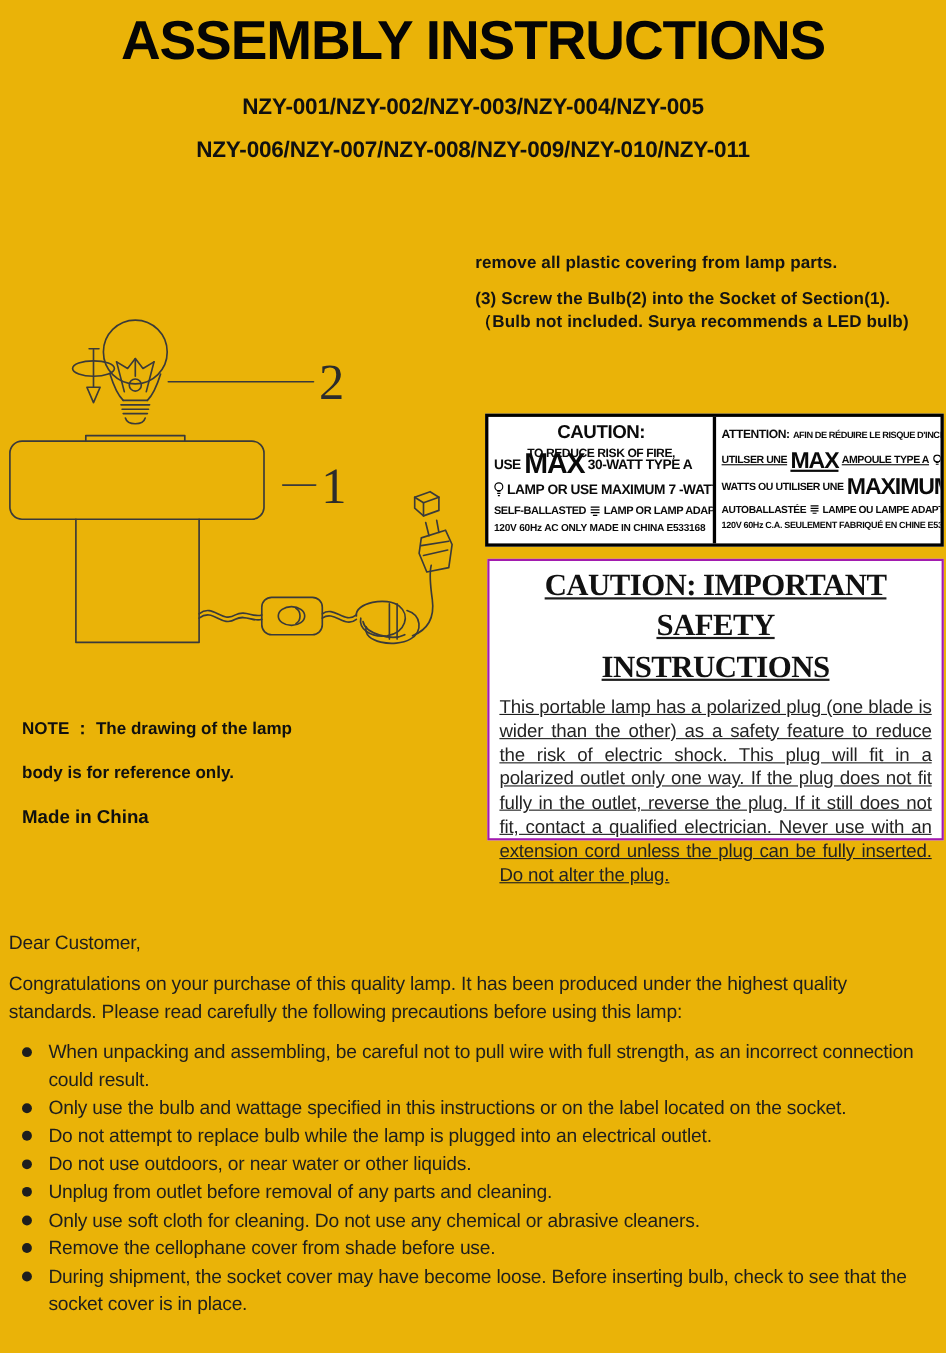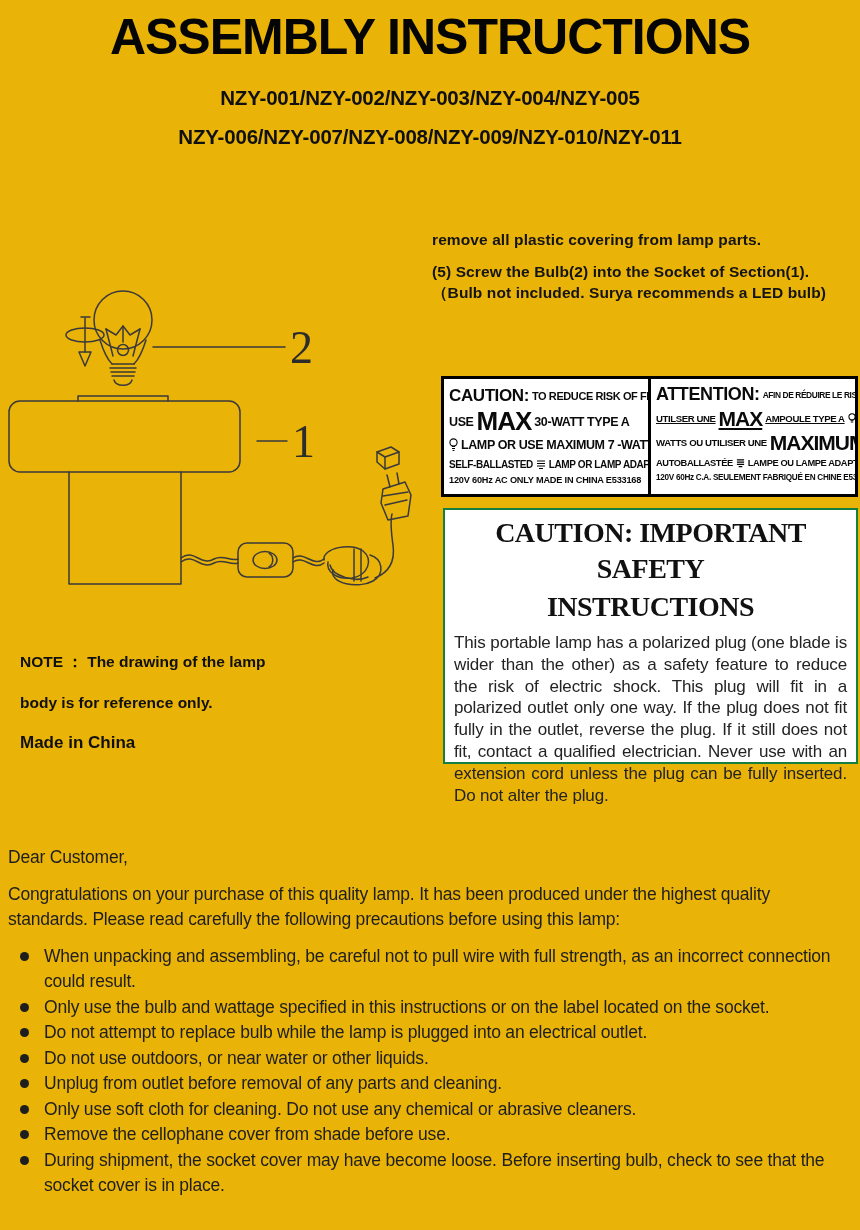--- a/index.html
+++ b/index.html
@@ -28,36 +28,36 @@
   .step-l4 { margin-top:4px; }
 
   
   .caution-label {
     position:absolute; left:441px; top:376px; width:417px; height:121px;
     border:3px solid #000; display:flex; background:#fff; font-weight:bold; color:#0a0a0a;
   }
   .cl-half { flex:1; padding:4px 4px 2px 5px; overflow:hidden; white-space:nowrap; }
   .cl-divider { width:3px; background:#000; flex:none; }
   .cl-row { display:flex; align-items:center; gap:3px; letter-spacing:-0.4px; }
-  .cl-en .r1 { height:25px; } .cl-en .r1 .big { font-size:17px; }  .cl-en .r1 .sm { font-size:11px; }
+  .cl-en .r1 { height:25px;flex-direction:column; } .cl-en .r1 .big { font-size:17px; }  .cl-en .r1 .sm { font-size:11px; }
   .cl-en .r2 { height:27px; } .cl-en .r2 .mid { font-size:12.5px; } .cl-en .r2 .max { font-size:26px; letter-spacing:-1px; }
   .cl-en .r3 { height:20px; font-size:12.5px; }
   .cl-en .r4 { height:18px; font-size:10px; }
   .cl-en .r5 { height:14px; font-size:9.2px; letter-spacing:-0.2px; }
-  .cl-fr .r1 { height:23px; } .cl-fr .r1 .big { font-size:18px; } .cl-fr .r1 .sm { font-size:8.4px; }
+  .cl-fr .r1 { height:23px; } .cl-fr .r1 .big { font-size:11px; } .cl-fr .r1 .sm { font-size:8.4px; }
   .cl-fr .r2 { height:25px;text-decoration:underline; } .cl-fr .r2 .mid { font-size:9.6px; } .cl-fr .r2 .max { font-size:21px; letter-spacing:-1px; }
   .cl-fr .r3 { height:23px; } .cl-fr .r3 .mid { font-size:9.6px; } .cl-fr .r3 .max { font-size:21px; letter-spacing:-1px; }
   .cl-fr .r4 { height:17px; font-size:9.3px; }
   .cl-fr .r5 { height:13px; font-size:8.2px; letter-spacing:-0.3px; }
   .bulb-svg { flex:none; }
 
   
   .safety-box {
     position:absolute; left:443px; top:508px; width:415px; height:256px;
-    border:2px solid #15803d; padding:5px 9px 0 9px; background:#fff;
+    border:2px solid #a21caf; padding:5px 9px 0 9px; background:#fff;text-decoration:underline;
   }
   .sb-title { font-family:"Liberation Serif", serif; font-weight:bold; text-align:center;
     font-size:28px; line-height:36px; color:#111; letter-spacing:-0.5px; }
   .sb-title-2 { margin-top:2px; }
   .sb-body { margin-top:7px; font-size:17px; line-height:21.8px; text-align:justify;
     color:#232323; letter-spacing:-0.15px; }
 
   
   .note { position:absolute; left:20px; top:652px; font-weight:bold; color:#101010; }
   .note-l1, .note-l2 { font-size:15.5px; margin-bottom:21px; }
@@ -80,21 +80,21 @@
 <body>
 
 <div class="page">
 
   <div class="title">ASSEMBLY INSTRUCTIONS</div>
   <div class="models models-1">NZY-001/NZY-002/NZY-003/NZY-004/NZY-005</div>
   <div class="models models-2">NZY-006/NZY-007/NZY-008/NZY-009/NZY-010/NZY-011</div>
 
   <div class="steps">
     <div class="step-l2">remove all plastic covering from lamp parts.</div>
-    <div class="step-l3">(5) Screw the Bulb(2) into the Socket of Section(1).</div>
+    <div class="step-l3">(3) Screw the Bulb(2) into the Socket of Section(1).</div>
     <div class="step-l4">（Bulb not included. Surya recommends a LED bulb)</div>
   </div>
 
   <svg class="diagram-svg" width="430" height="340" viewBox="0 270 430 340" fill="none" stroke="#3a3a3a" stroke-width="1.5" stroke-linecap="round" stroke-linejoin="round">
 
     <g>
       <path d="M81,317 H90"></path>
       <path d="M85,318 V352"></path>
       <ellipse cx="85" cy="335" rx="19" ry="7"></ellipse>
       <path d="M79,352 L85,366 L91,352 Z"></path>

